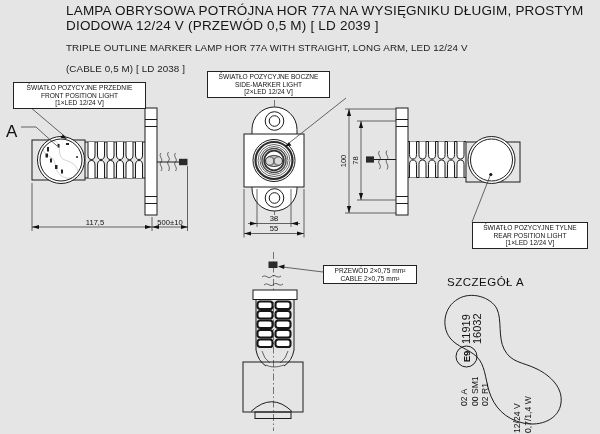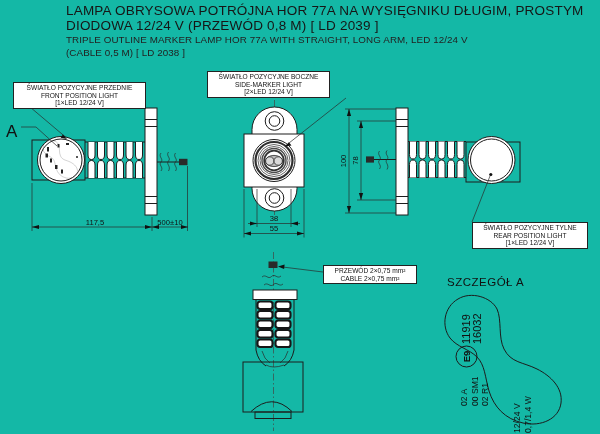--- a/index.html
+++ b/index.html
@@ -1,43 +1,43 @@
 <!DOCTYPE html>
 <html><head>
 <meta charset="utf-8">
 <style>
   html,body{margin:0;padding:0;background:#fff;}
   .canvas{
-    position:relative;width:600px;height:434px;background:#14b8a6;overflow:hidden;
+    position:relative;width:600px;height:434px;background:#e5e5e5;overflow:hidden;
     font-family:"Liberation Sans", sans-serif;color:#111;
   }
   .title-block{position:absolute;left:66px;top:3px;width:530px;}
   .title-pl{font-size:13.5px;font-weight:400;letter-spacing:.2px;line-height:15px;color:#161616;white-space:nowrap;}
-  .title-en{font-size:9.8px;font-weight:400;letter-spacing:.1px;line-height:11.5px;color:#222;margin-top:1px;white-space:nowrap;}
+  .title-en{font-size:9.8px;font-weight:400;letter-spacing:.1px;line-height:11.5px;color:#222;margin-top:9px;white-space:nowrap;}
   .callout{
     position:absolute;border:1px solid #222;background:#fff;text-align:center;
     font-size:6.6px;line-height:7.6px;color:#111;padding:1px 2px;z-index:5;
   }
   .svg-layer{position:absolute;left:0;top:0;z-index:2;}
   svg text{font-family:"Liberation Sans", sans-serif;fill:#111;}
   .dim{font-size:7.6px;}
   .stroke{stroke:#1c1c1c;fill:none;stroke-width:1;}
   .thin{stroke:#2a2a2a;fill:none;stroke-width:.7;}
   .whitefill{fill:#fff;stroke:#1c1c1c;stroke-width:1;}
   .arrow{fill:#111;stroke:none;}
   .cdash{stroke:#444;stroke-width:.7;fill:none;stroke-dasharray:7,2.5,1.5,2.5;}
 </style>
 </head>
 <body>
 
 <div class="canvas">
 
   <div class="title-block">
     <div class="title-pl">LAMPA OBRYSOWA POTRÓJNA HOR 77A NA WYSIĘGNIKU DŁUGIM, PROSTYM</div>
-    <div class="title-pl">DIODOWA 12/24 V (PRZEWÓD 0,8 M) [ LD 2039 ]</div>
+    <div class="title-pl">DIODOWA 12/24 V (PRZEWÓD 0,5 M) [ LD 2039 ]</div>
     <div class="title-en">TRIPLE OUTLINE MARKER LAMP HOR 77A WITH STRAIGHT, LONG ARM, LED 12/24 V</div>
     <div class="title-en">(CABLE 0,5 M) [ LD 2038 ]</div>
   </div>
 
   <div class="callout" style="left:13px;top:82px;width:127px;">
     <div>ŚWIATŁO POZYCYJNE PRZEDNIE</div>
     <div>FRONT POSITION LIGHT</div>
     <div>[1×LED 12/24 V]</div>
   </div>
   <div class="callout" style="left:207px;top:71px;width:117px;">

